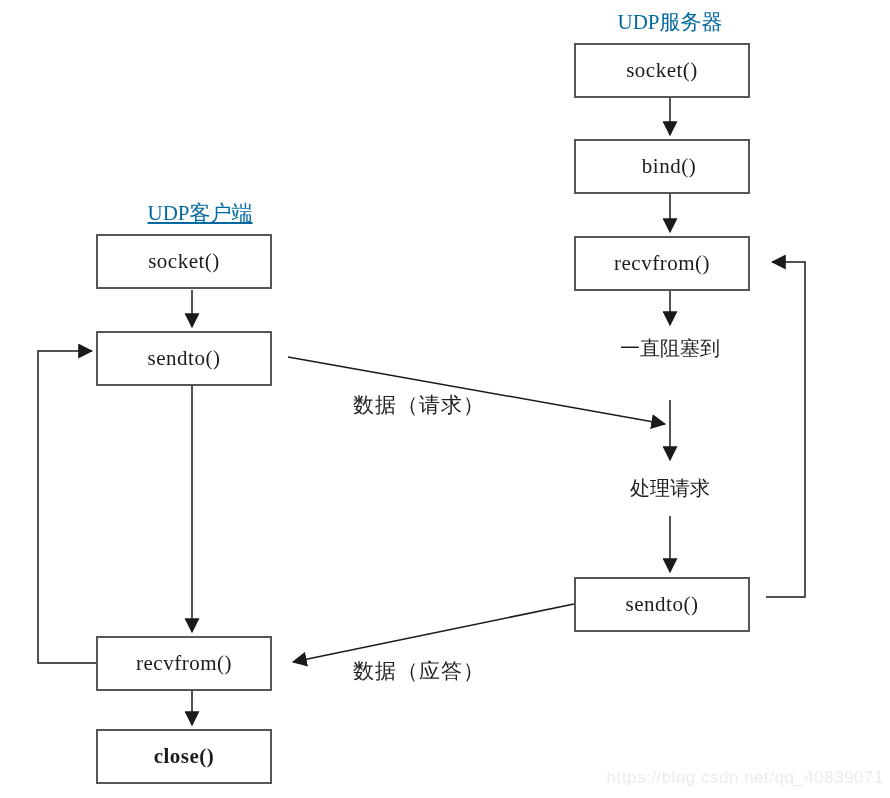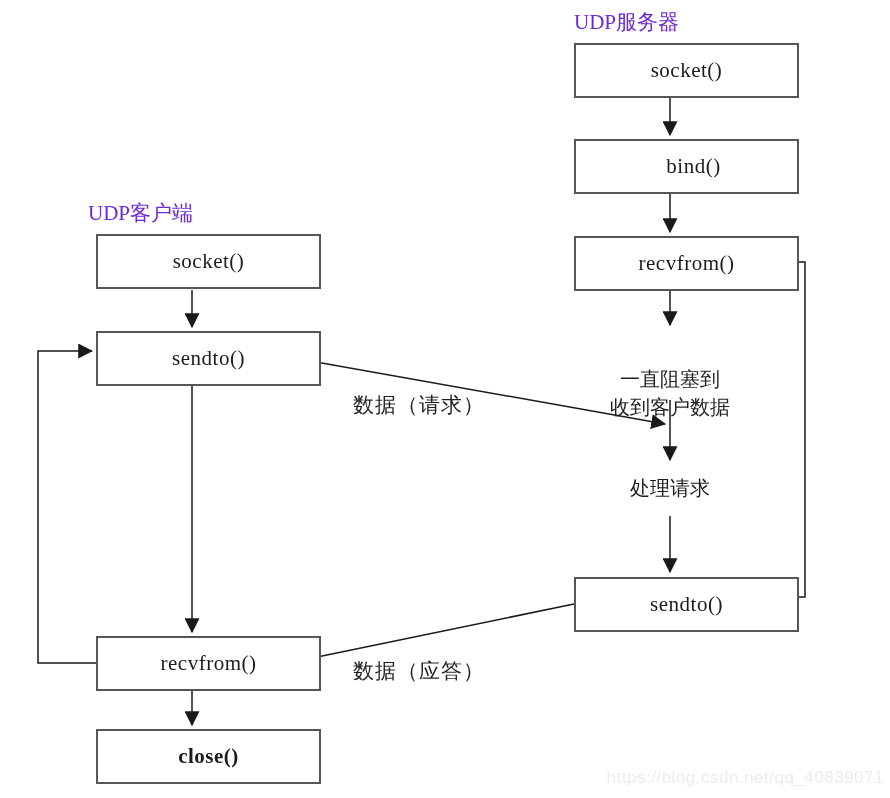--- a/index.html
+++ b/index.html
@@ -12,36 +12,37 @@
     background: #ffffff;
     overflow: hidden;
   }
   svg.wires {
     position: absolute;
     left: 0; top: 0;
     width: 890px; height: 798px;
   }
   .node {
     position: absolute;
-    width: 225px;
+    width: 176px;
     height: 55px;
     border: 2px solid #565656;
     background: #ffffff;
     display: flex;
     align-items: center;
     justify-content: center;
     font-size: 21px;
     color: #1b1b1b;
     letter-spacing: 0.5px;
   }
   .coltitle {
     position: absolute;
     width: 192px;
+    text-align: center;
     font-size: 21px;
-    color: #6d28d9;
+    color: #0369a1;
   }
   .annot {
     position: absolute;
     width: 192px;
     text-align: center;
     font-size: 20px;
     line-height: 28px;
     color: #1e1e1e;
   }
   .edgelabel {
@@ -88,41 +89,40 @@
       <path d="M670,516 L670,572" marker-end="url(#arr)"></path>
 
       <path d="M766,597 L805,597 L805,262 L772,262" marker-end="url(#arr)"></path>
 
       <path d="M288,357 L665,424" marker-end="url(#arr)"></path>
 
       <path d="M574,604 L293,662" marker-end="url(#arr)"></path>
     </g>
   </svg>
 
-  <div class="coltitle" style="left:88px; top:199px;">UDP客户端</div>
+  <div class="coltitle" style="left:104px; top:199px;text-decoration:underline;">UDP客户端</div>
 
   <div class="node" style="left:96px; top:234px;">socket()</div>
 
   <div class="node" style="left:96px; top:331px;">sendto()</div>
 
   <div class="node" style="left:96px; top:636px;">recvfrom()</div>
 
   <div class="node" style="left:96px; top:729px;font-weight:bold;">close()</div>
 
   <div class="coltitle" style="left:574px; top:8px;">UDP服务器</div>
 
   <div class="node" style="left:574px; top:43px;">socket()</div>
 
   <div class="node" style="left:574px; top:139px;padding-left:14px;">bind()</div>
 
   <div class="node" style="left:574px; top:236px;">recvfrom()</div>
 
-  <div class="annot" style="left:574px; top:334px;margin-top:31px;">
+  <div class="annot" style="left:574px; top:334px;">
     <div>一直阻塞到</div>
-    <div>收到客户数据</div>
   </div>
 
   <div class="annot" style="left:574px; top:476px;font-family:Liberation Mono, monospace;">处理请求</div>
 
   <div class="node" style="left:574px; top:577px;">sendto()</div>
 
   <div class="edgelabel" style="left:353px; top:391px;">数据（请求）</div>
 
   <div class="edgelabel" style="left:353px; top:657px;">数据（应答）</div>
 

